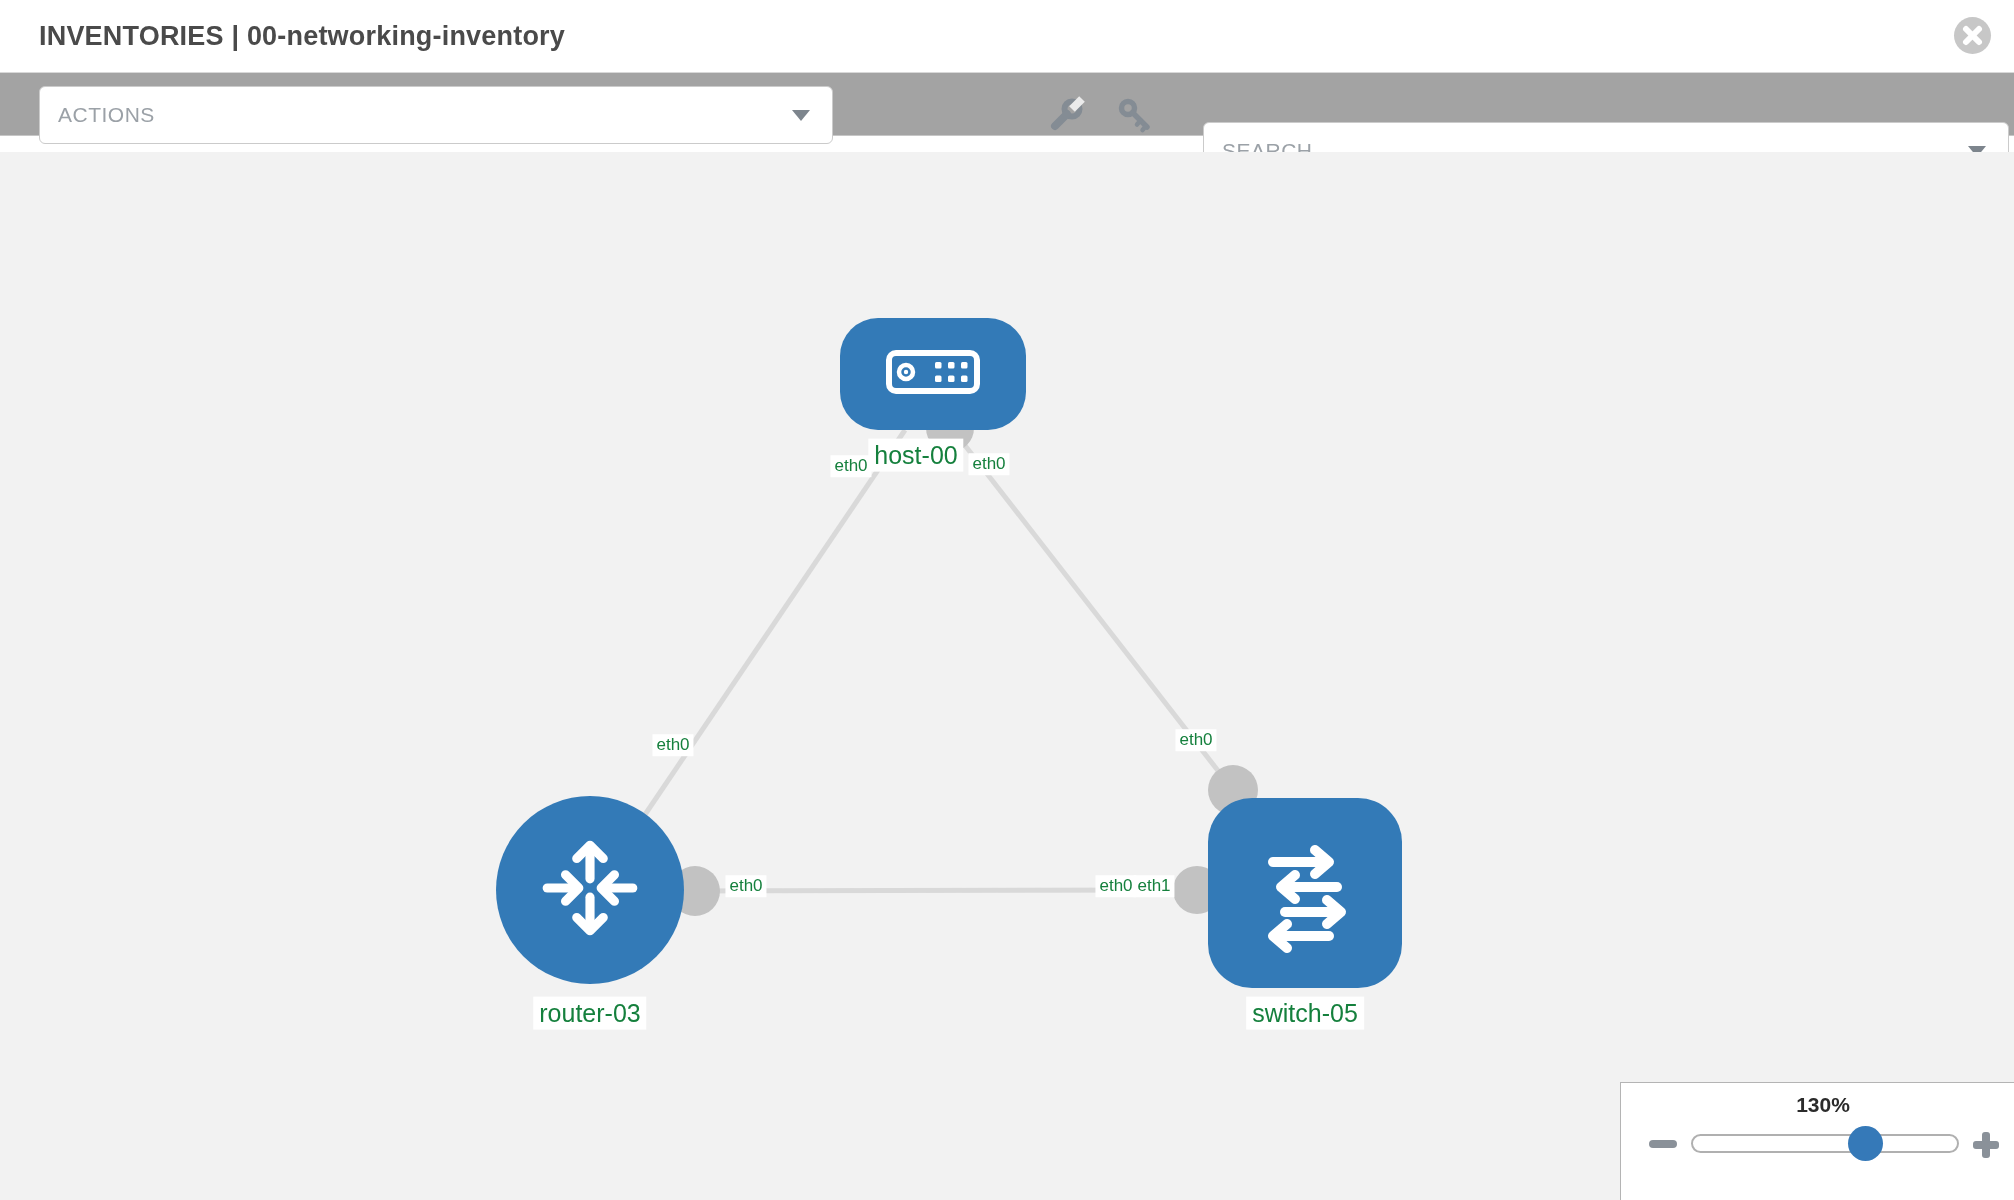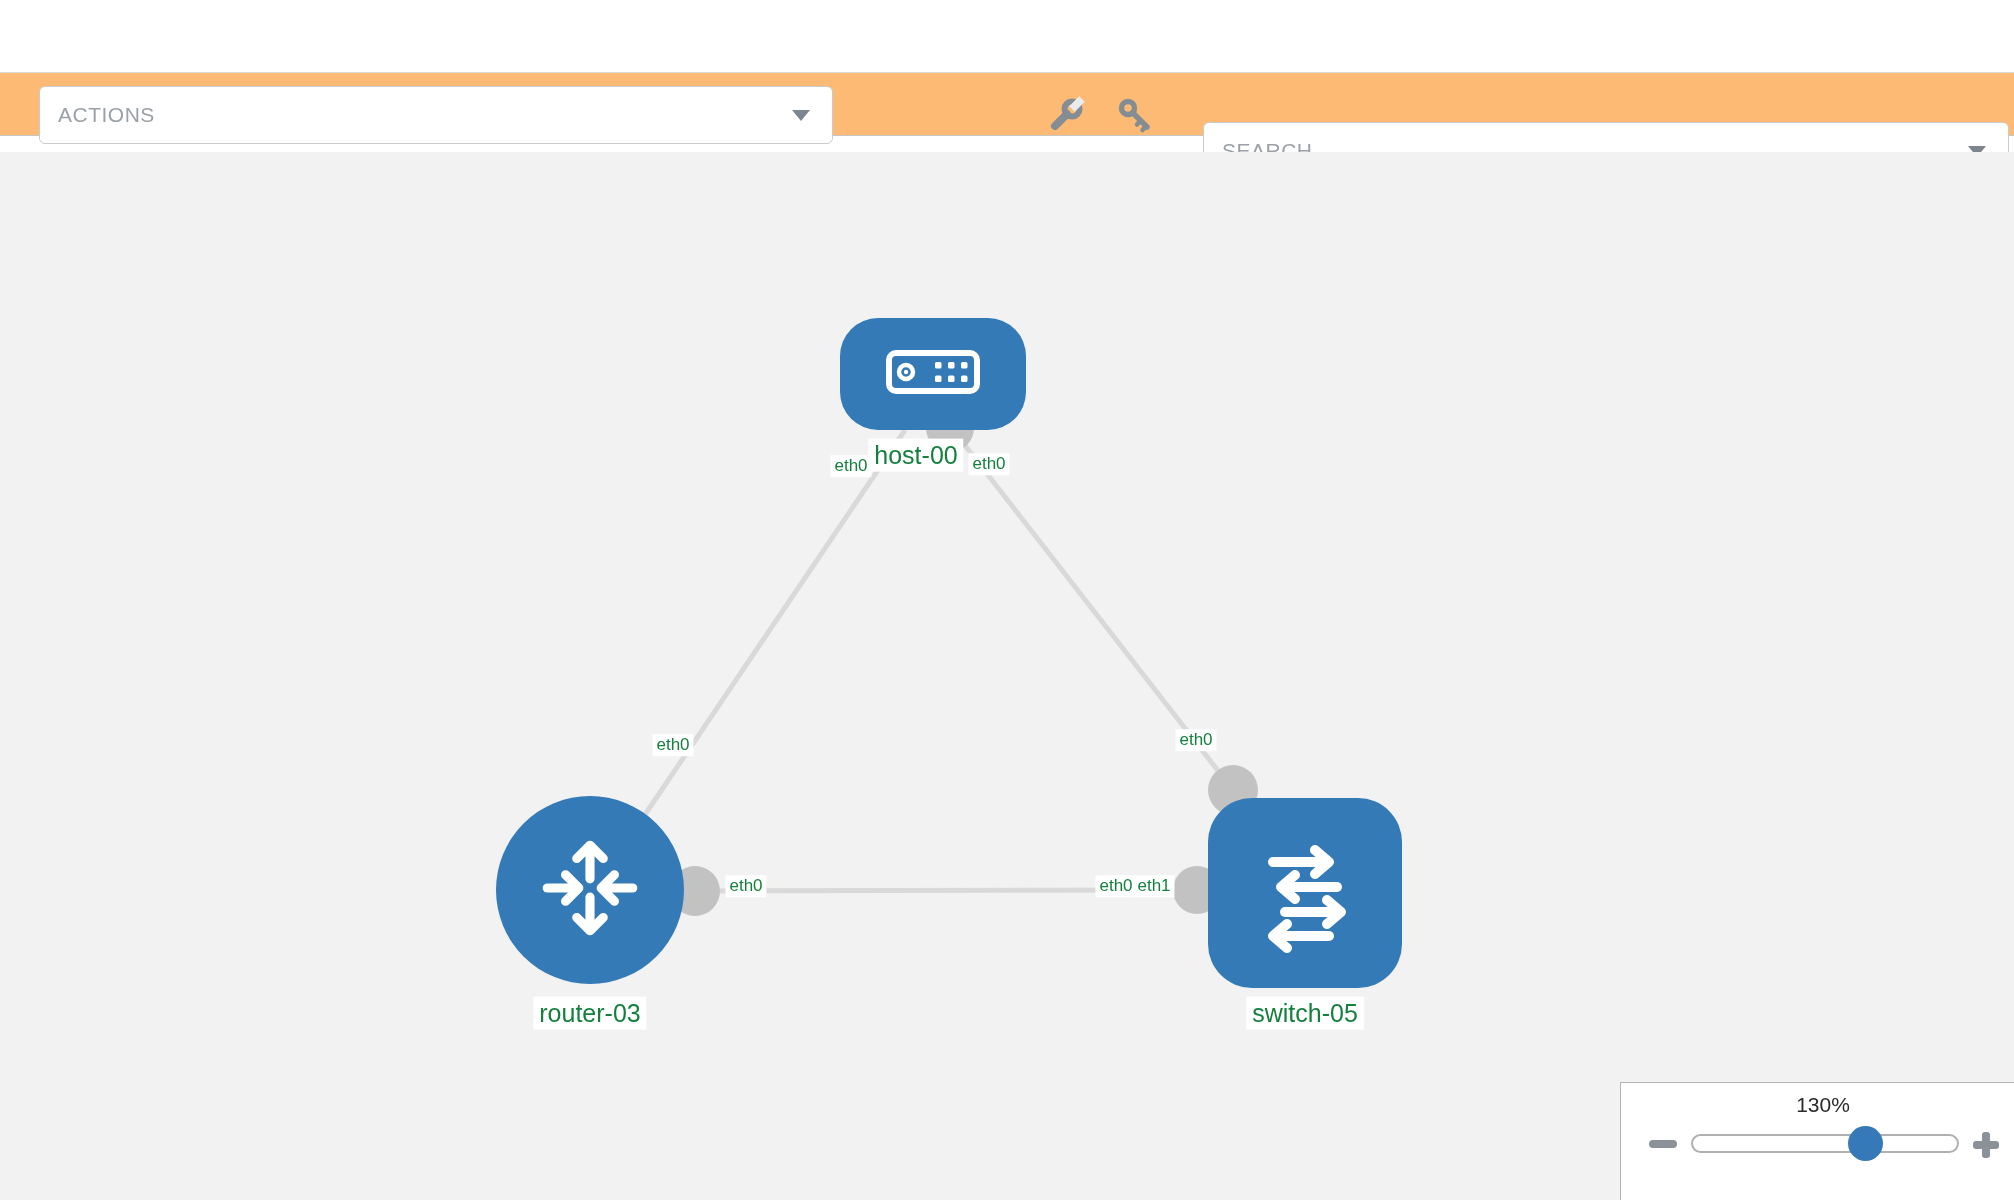--- a/index.html
+++ b/index.html
@@ -13,21 +13,21 @@
     position:absolute;left:39px;top:50%;transform:translateY(-50%);
     font-size:27px;font-weight:bold;color:#4a4a4a;letter-spacing:0.2px;white-space:nowrap;
   }
   .close-btn{
     position:absolute;right:23px;top:17px;width:37px;height:37px;border-radius:50%;
     background:#c7c7c7;cursor:pointer;
   }
   .close-btn svg{position:absolute;left:0;top:0;}
   
   .toolbar{
-    position:absolute;left:0;top:72px;width:100%;height:64px;background:#fdba74;
+    position:absolute;left:0;top:72px;width:100%;height:64px;background:#a3a3a3;
     border-top:1px solid #d8d8d8;border-bottom:1px solid #c6c6c6;box-sizing:border-box;
   }
   .select{
     position:absolute;top:13px;height:58px;background:#ffffff;border:1px solid #cbcbcb;
     border-radius:6px;box-sizing:border-box;cursor:pointer;
   }
   .select .sel-label{
     position:absolute;left:18px;top:50%;transform:translateY(-50%);
     font-size:21px;color:#9ba1a7;letter-spacing:0.5px;
   }
@@ -46,21 +46,21 @@
   .node-switch{left:1208px;top:646px;width:194px;height:190px;border-radius:44px;}
   .diagram-label{
     position:absolute;transform:translate(-50%,-50%);background:#ffffff;color:#15803d;
     white-space:nowrap;line-height:1.15;
   }
   .node-label{font-size:25px;padding:2px 6px;}
   .if-label{font-size:17px;padding:1px 4px;}
   
   .zoom-panel{
     position:absolute;left:1620px;top:1082px;width:394px;height:118px;background:#ffffff;
-    border-left:1px solid #b4b4b4;border-top:1px solid #b4b4b4;box-sizing:border-box;
+    border-left:1px solid #b4b4b4;border-top:1px solid #b4b4b4;box-sizing:border-box;font-weight:bold;
   }
   .zoom-level{
     position:absolute;left:202px;top:10px;transform:translateX(-50%);
     font-size:21px;color:#2b2b2b;
   }
   .zoom-minus{
     position:absolute;left:28px;top:57px;width:28px;height:8px;border-radius:4px;
     background:#8a9199;cursor:pointer;
   }
   .zoom-plus{position:absolute;left:352px;top:49px;width:26px;height:26px;cursor:pointer;}
@@ -77,20 +77,31 @@
   .zoom-thumb{
     position:absolute;left:227px;top:43px;width:35px;height:35px;border-radius:50%;
     background:#3579b8;cursor:pointer;
   }
 </style>
 </head>
 <body>
 
 <div id="screen">
 
+  <div class="header">
+    <div class="title">INVENTORIES | 00-networking-inventory</div>
+    <div class="close-btn">
+      <span>
+        <svg width="37" height="37" viewBox="0 0 37 37">
+          <line x1="12" y1="12" x2="25" y2="25" stroke="#ffffff" stroke-width="6" stroke-linecap="round"></line>
+          <line x1="25" y1="12" x2="12" y2="25" stroke="#ffffff" stroke-width="6" stroke-linecap="round"></line>
+        </svg>
+      </span>
+    </div>
+  </div>
 
   <div class="toolbar">
     <div class="select" style="left:39px;width:794px;">
       <span class="sel-label">ACTIONS</span>
       <span class="caret"></span>
     </div>
 
     <div class="tool-icon" style="left:1047px;">
       <span>
         <svg width="38" height="38" viewBox="0 0 38 38">

